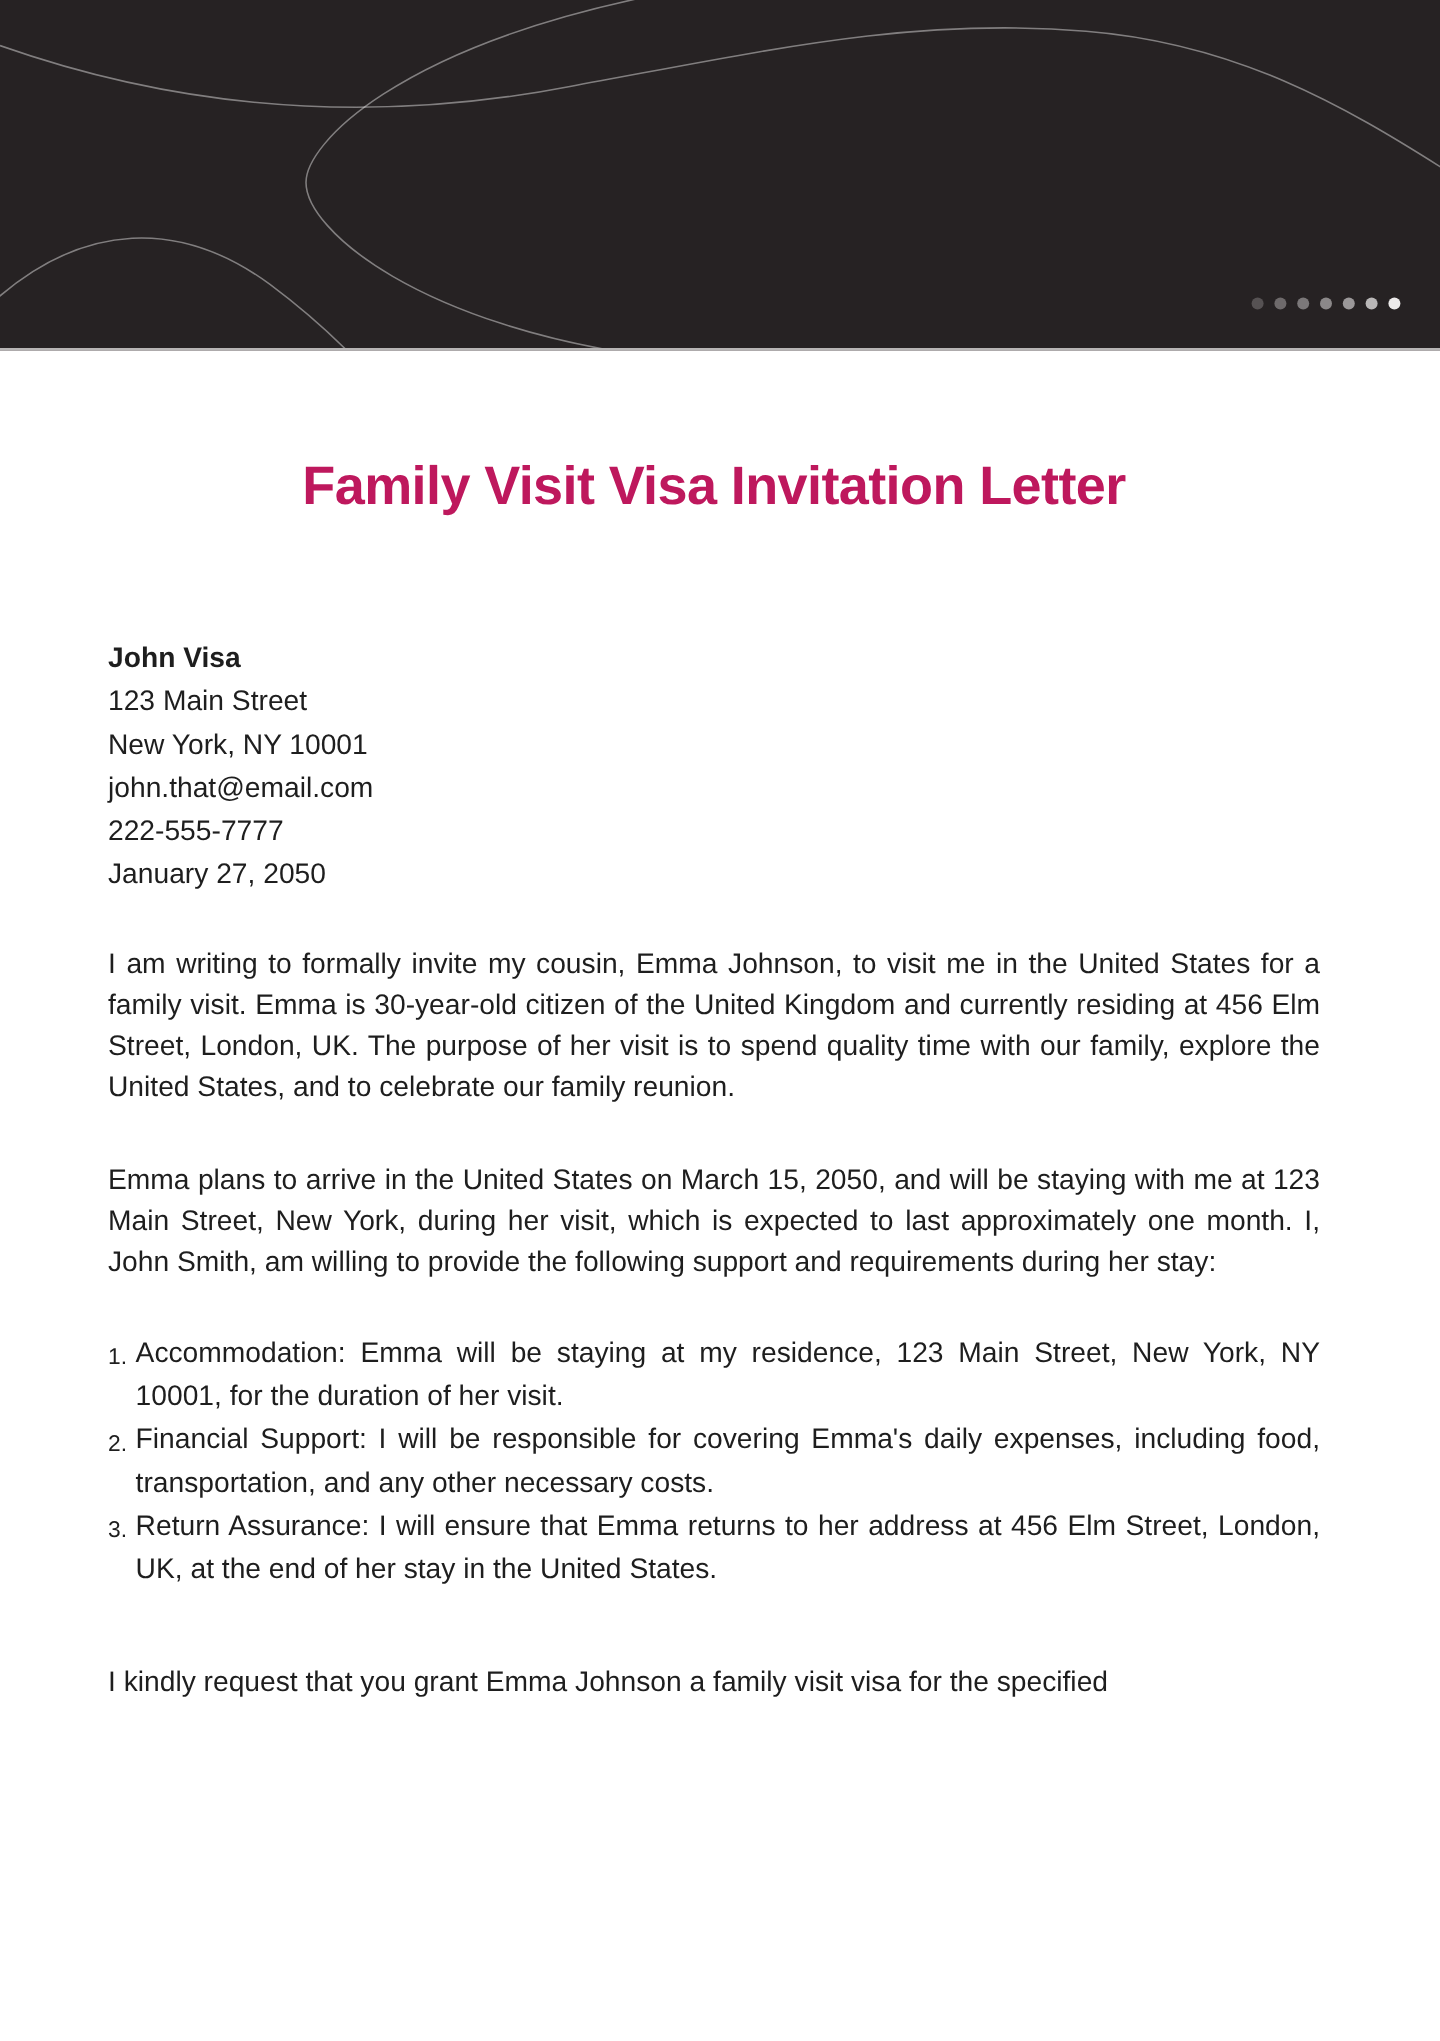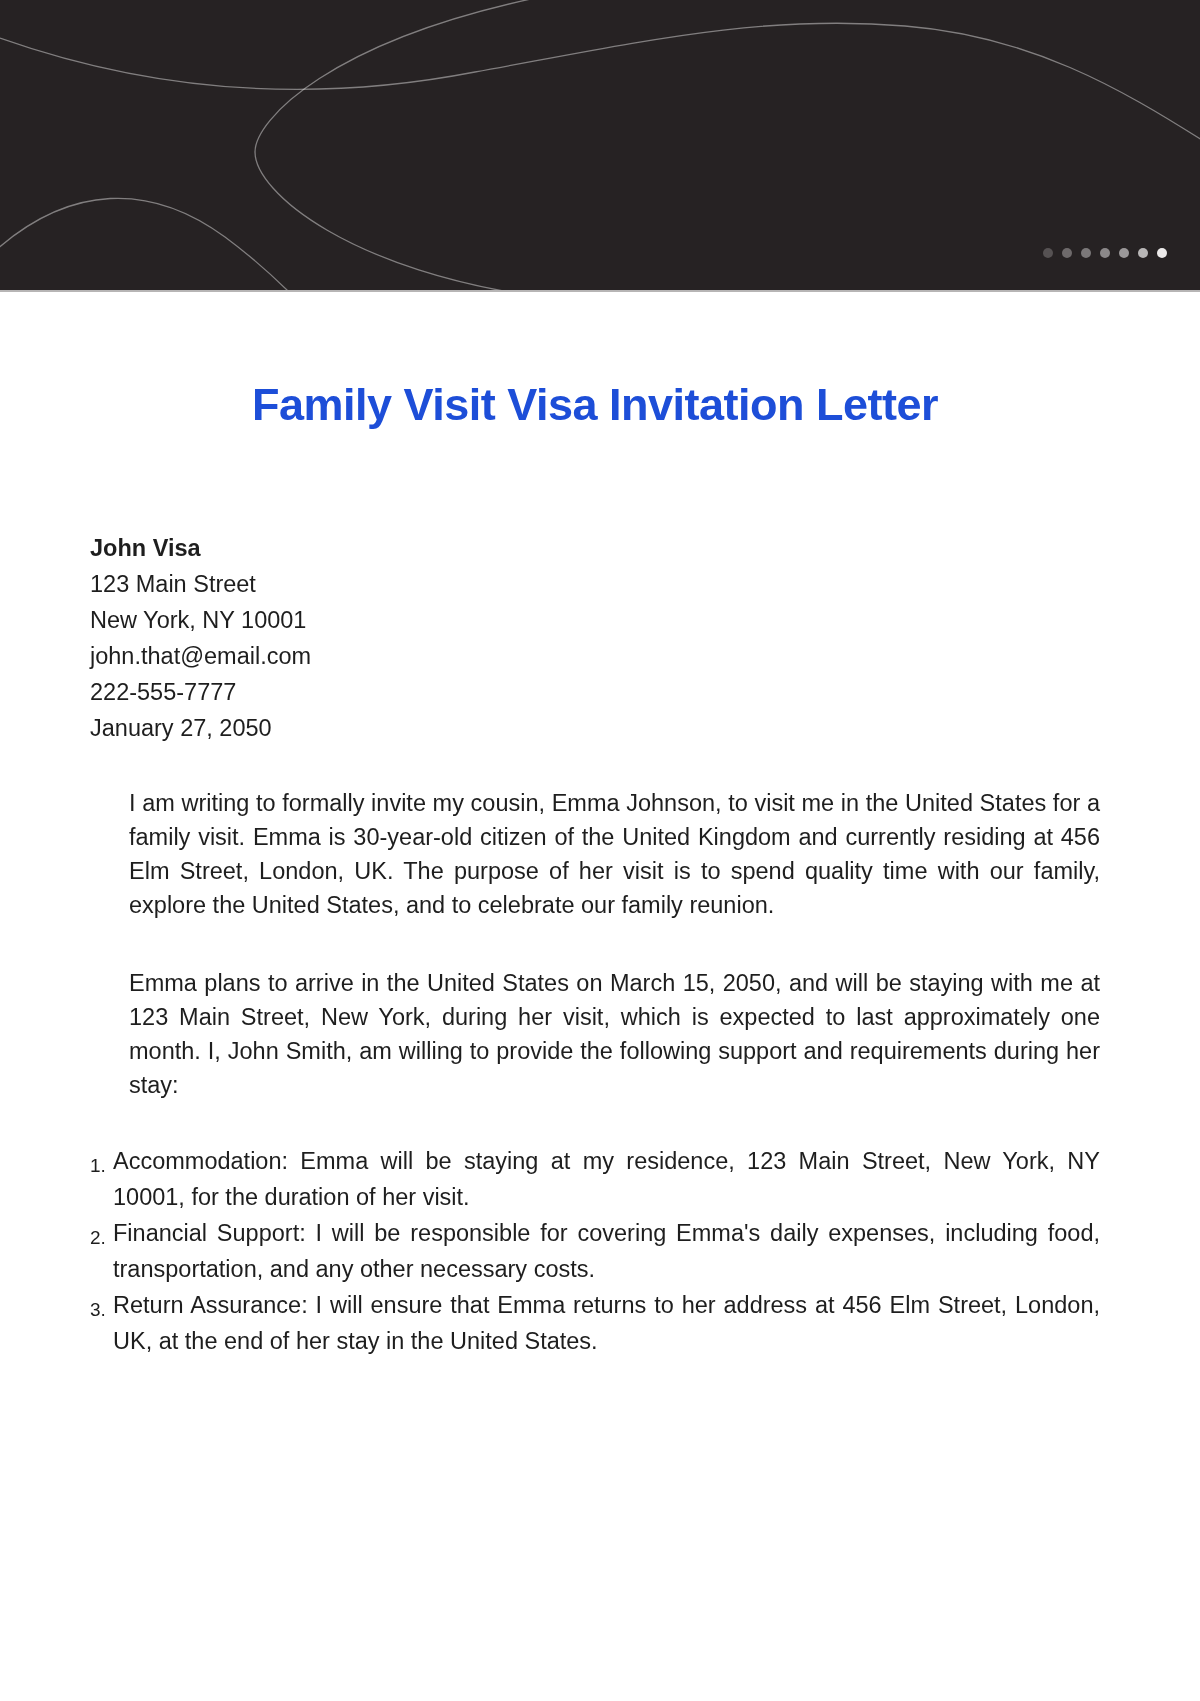--- a/index.html
+++ b/index.html
@@ -38,33 +38,32 @@
   
   .doc { padding: 0 100px 0 90px; font-size: 23.5px; }
 
   .title {
     margin-top: 86px;
     text-align: center;
     font-size: 45px;
     line-height: 54px;
     font-weight: 800;
     letter-spacing: -0.5px;
-    color: #1d4ed8;
+    color: #be185d;
   }
 
   .addr { line-height: 36px; }
   .addr .name { font-weight: 700; }
   .sender    { margin-top: 98px; }
   .recipient { margin-top: 36px; }
   .salutation { margin-top: 36px; line-height: 36px; }
 
   .para {
     text-align: justify;
     line-height: 34px;
-    margin-left: 39px;
   }
   .p1 { margin-top: 40px; }
   .p2 { margin-top: 44px; }
 
   .list { margin-top: 41px; }
   .list-item { display: flex; line-height: 36px; }
   .list-item .num {
     flex: none;
     width: 23px;
     font-size: 19px;
@@ -123,14 +122,15 @@
     <div class="list-item">
       <span class="num">2.</span>
       <span class="li-text">Financial Support: I will be responsible for covering Emma's daily expenses, including food, transportation, and any other necessary costs.</span>
     </div>
     <div class="list-item">
       <span class="num">3.</span>
       <span class="li-text">Return Assurance: I will ensure that Emma returns to her address at 456 Elm Street, London, UK, at the end of her stay in the United States.</span>
     </div>
   </div>
 
+  <p class="para closing">I kindly request that you grant Emma Johnson a family visit visa for the specified</p>
 
 </div>
 
 </body></html>

